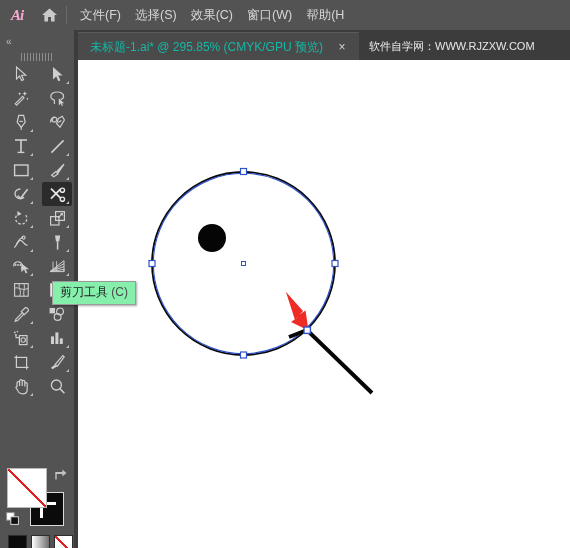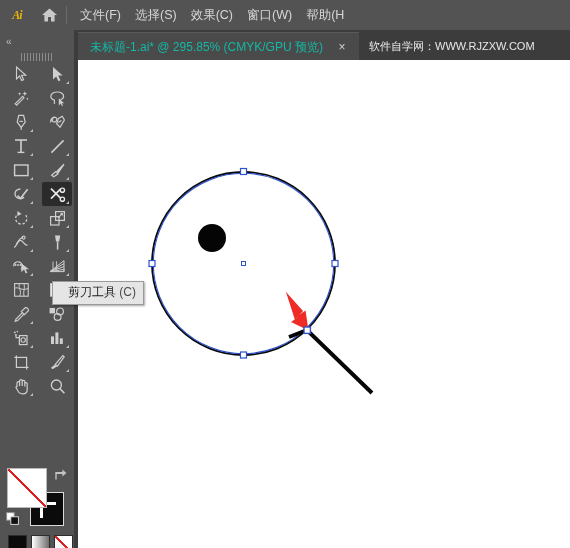--- a/index.html
+++ b/index.html
@@ -11,21 +11,21 @@
   }
   #app{position:relative;width:570px;height:548px;}
 
   
   .menubar{
     position:absolute;left:0;top:0;width:570px;height:30px;
     background:#535353;display:flex;align-items:center;
   }
   .ai-logo{
     width:34px;height:30px;display:flex;align-items:center;justify-content:center;
-    color:#eab308;font-size:12px;font-weight:bold;font-style:italic;
+    color:#f9a8d4;font-size:15px;font-weight:bold;font-style:italic;
     letter-spacing:-1px;font-family:"Liberation Serif",serif;
   }
   .home-ico{
     width:30px;height:30px;display:flex;align-items:center;justify-content:center;
   }
   .menu-sep{width:1px;height:18px;background:#6b6b6b;margin:0 6px 0 2px;}
   .menu-item{
     color:#d6d6d6;font-size:12.5px;padding:0 7px;height:47px;
     display:flex;align-items:center;white-space:nowrap;
   }
@@ -74,22 +74,22 @@
   .tool-cell.sel{background:#2b2b2b;border-radius:2px;}
   .tool-cell svg{display:block;}
   .tool-corner{
     position:absolute;right:3px;bottom:2px;width:0;height:0;
     border-left:3px solid transparent;border-bottom:3px solid #bcbcbc;
   }
 
   
   .tooltip{
     position:absolute;left:52px;top:221px;
-    background:#e5e5e5;border:1px solid #9a9a9a;
-    padding:2px 7px 3px 15px;font-size:12px;color:#1b1b1b;white-space:nowrap;
+    background:#86efac;border:1px solid #9a9a9a;
+    padding:2px 7px 3px 7px;font-size:12px;color:#1b1b1b;white-space:nowrap;
     box-shadow:1px 1px 2px rgba(0,0,0,.35);z-index:40;
   }
   .tooltip .tt-key{color:#4a4a4a;}
 
   
   .swatch-zone{position:absolute;left:0;top:405px;width:74px;height:143px;}
   .fill-box{
     position:absolute;left:7px;top:3px;width:40px;height:40px;
     background:#ffffff;border:1px solid #b9b9b9;box-sizing:border-box;
   }

